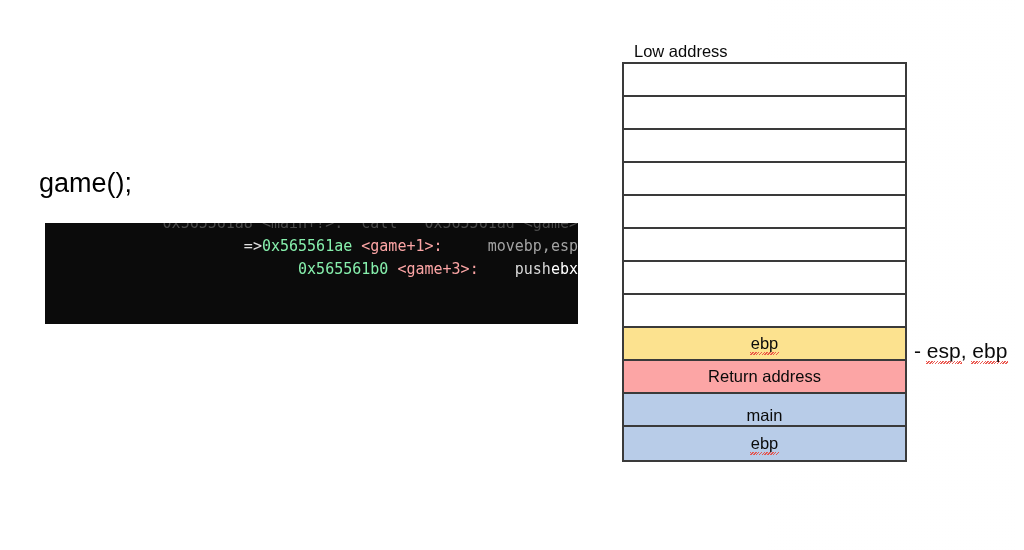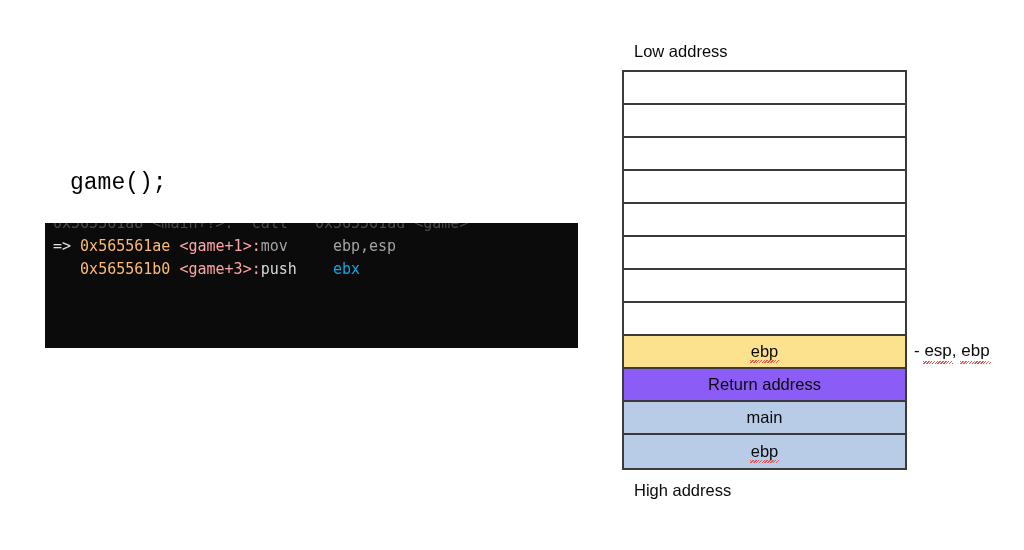--- a/index.html
+++ b/index.html
@@ -23,42 +23,43 @@
     pointer-events: none;
     opacity: 0.45;
     background-image:
       repeating-linear-gradient(0deg, rgba(0,0,0,0.012) 0px, rgba(0,0,0,0) 1px, rgba(0,0,0,0) 3px),
       repeating-linear-gradient(90deg, rgba(0,0,0,0.012) 0px, rgba(0,0,0,0) 1px, rgba(0,0,0,0) 3px);
   }
 
   
   #call-label {
     position: absolute;
-    left: 70px;
+    left: 39px;
     top: 163px;
-    font-size: 23px;
+    font-size: 27px;
     line-height: 40px;
     color: #000000;
-    font-family: Liberation Mono, monospace;
+    font-family: Liberation Sans, sans-serif;
     letter-spacing: 0px;
     white-space: pre;
   }
 
   
   #terminal {
     position: absolute;
     left: 45px;
     top: 223px;
     width: 533px;
-    height: 125px;
+    height: 101px;
     background: #0b0b0b;
     overflow: hidden;
     font-family: "DejaVu Sans Mono", "Liberation Mono", monospace;
     font-size: 15px;
     line-height: 23px;
+    text-align: right;
   }
   .term-inner {
     position: absolute;
     left: 0;
     top: -11px;   
     width: 533px;
   }
   .term-line {
     display: block;
     height: 23px;
@@ -66,34 +67,34 @@
     color: #c8c8c8;
     padding-left: 8px;
   }
   .term-line .marker {
     display: inline-block;
     width: 3ch;
     color: #e0e0e0;
   }
   .term-line .addr {
     display: inline-block;
-    color: #fdba74;
+    color: #86efac;
   }
   .term-line .sym {
     display: inline-block;
     color: #fca5a5;
   }
   .term-line .mn {
     display: inline-block;
     width: 8ch;
     color: #d8d8d8;
   }
   .term-line .ops {
     display: inline-block;
-    color: #0ea5e9;
+    color: #ffffff;
   }
   .term-line.dim .mn, .term-line.dim .ops, .term-line.dim .addr, .term-line.dim .sym {
     color: #6e6e6e;
   }
   .term-line.current .mn, .term-line.current .ops {
     color: #a3a3a3;
   }
   .term-line.ghost {
     color: #4a4a4a;
   }
@@ -105,21 +106,21 @@
     top: 40px;
     width: 300px;
   }
   #low-address, #high-address {
     font-size: 16.5px;
     line-height: 22px;
     color: #0a0a0a;
     padding-left: 12px;
     white-space: pre;
   }
-  #low-address { margin-bottom: 8px; }
+  #low-address { }
   #high-address { margin-top: 9px; }
 
   #stack-table {
     width: 281px;
     border: 2px solid #3a3a3a;
     border-collapse: collapse;
     background: #ffffff;
   }
   .stack-row {
     height: 33px;
@@ -152,21 +153,21 @@
         #e8483f 0px, #e8483f 1px,
         rgba(255,255,255,0) 1px, rgba(255,255,255,0) 2px);
     opacity: 0.9;
   }
 
   
   #reg-annotation {
     position: absolute;
     left: 914px;
     top: 340px;
-    font-size: 17px;
+    font-size: 21px;
     line-height: 22px;
     color: #0a0a0a;
     white-space: pre;
   }
 </style>
 </head>
 <body>
 
 <div id="noise"></div>
 
@@ -194,27 +195,26 @@
       <div class="stack-row empty" style="background: rgb(255, 255, 255);"></div>
       <div class="stack-row empty" style="background: rgb(255, 255, 255);"></div>
       <div class="stack-row empty" style="background: rgb(255, 255, 255);"></div>
       <div class="stack-row empty" style="background: rgb(255, 255, 255);"></div>
       <div class="stack-row empty" style="background: rgb(255, 255, 255);"></div>
       <div class="stack-row empty" style="background: rgb(255, 255, 255);"></div>
       <div class="stack-row empty" style="background: rgb(255, 255, 255);"></div>
       <div class="stack-row" style="background: rgb(252, 226, 143);">
         <span class="squiggle">ebp</span>
       </div>
-      <div class="stack-row" style="background: #8b5cf6;">
+      <div class="stack-row" style="background: #fca5a5;">
         <span>Return address</span>
       </div>
-      <div class="stack-row" style="background: rgb(184, 204, 232);">
+      <div class="stack-row" style="background: rgb(184, 204, 232); align-items: flex-end;">
         <span>main</span>
       </div>
       <div class="stack-row" style="background: rgb(184, 204, 232);">
         <span class="squiggle">ebp</span>
       </div>
     </div>
 
-  <div id="high-address">High address</div>
 </div>
 
 <div id="reg-annotation"><span>- </span><span class="squiggle">esp</span><span>, </span><span class="squiggle">ebp</span></div>
 
 </body></html>

